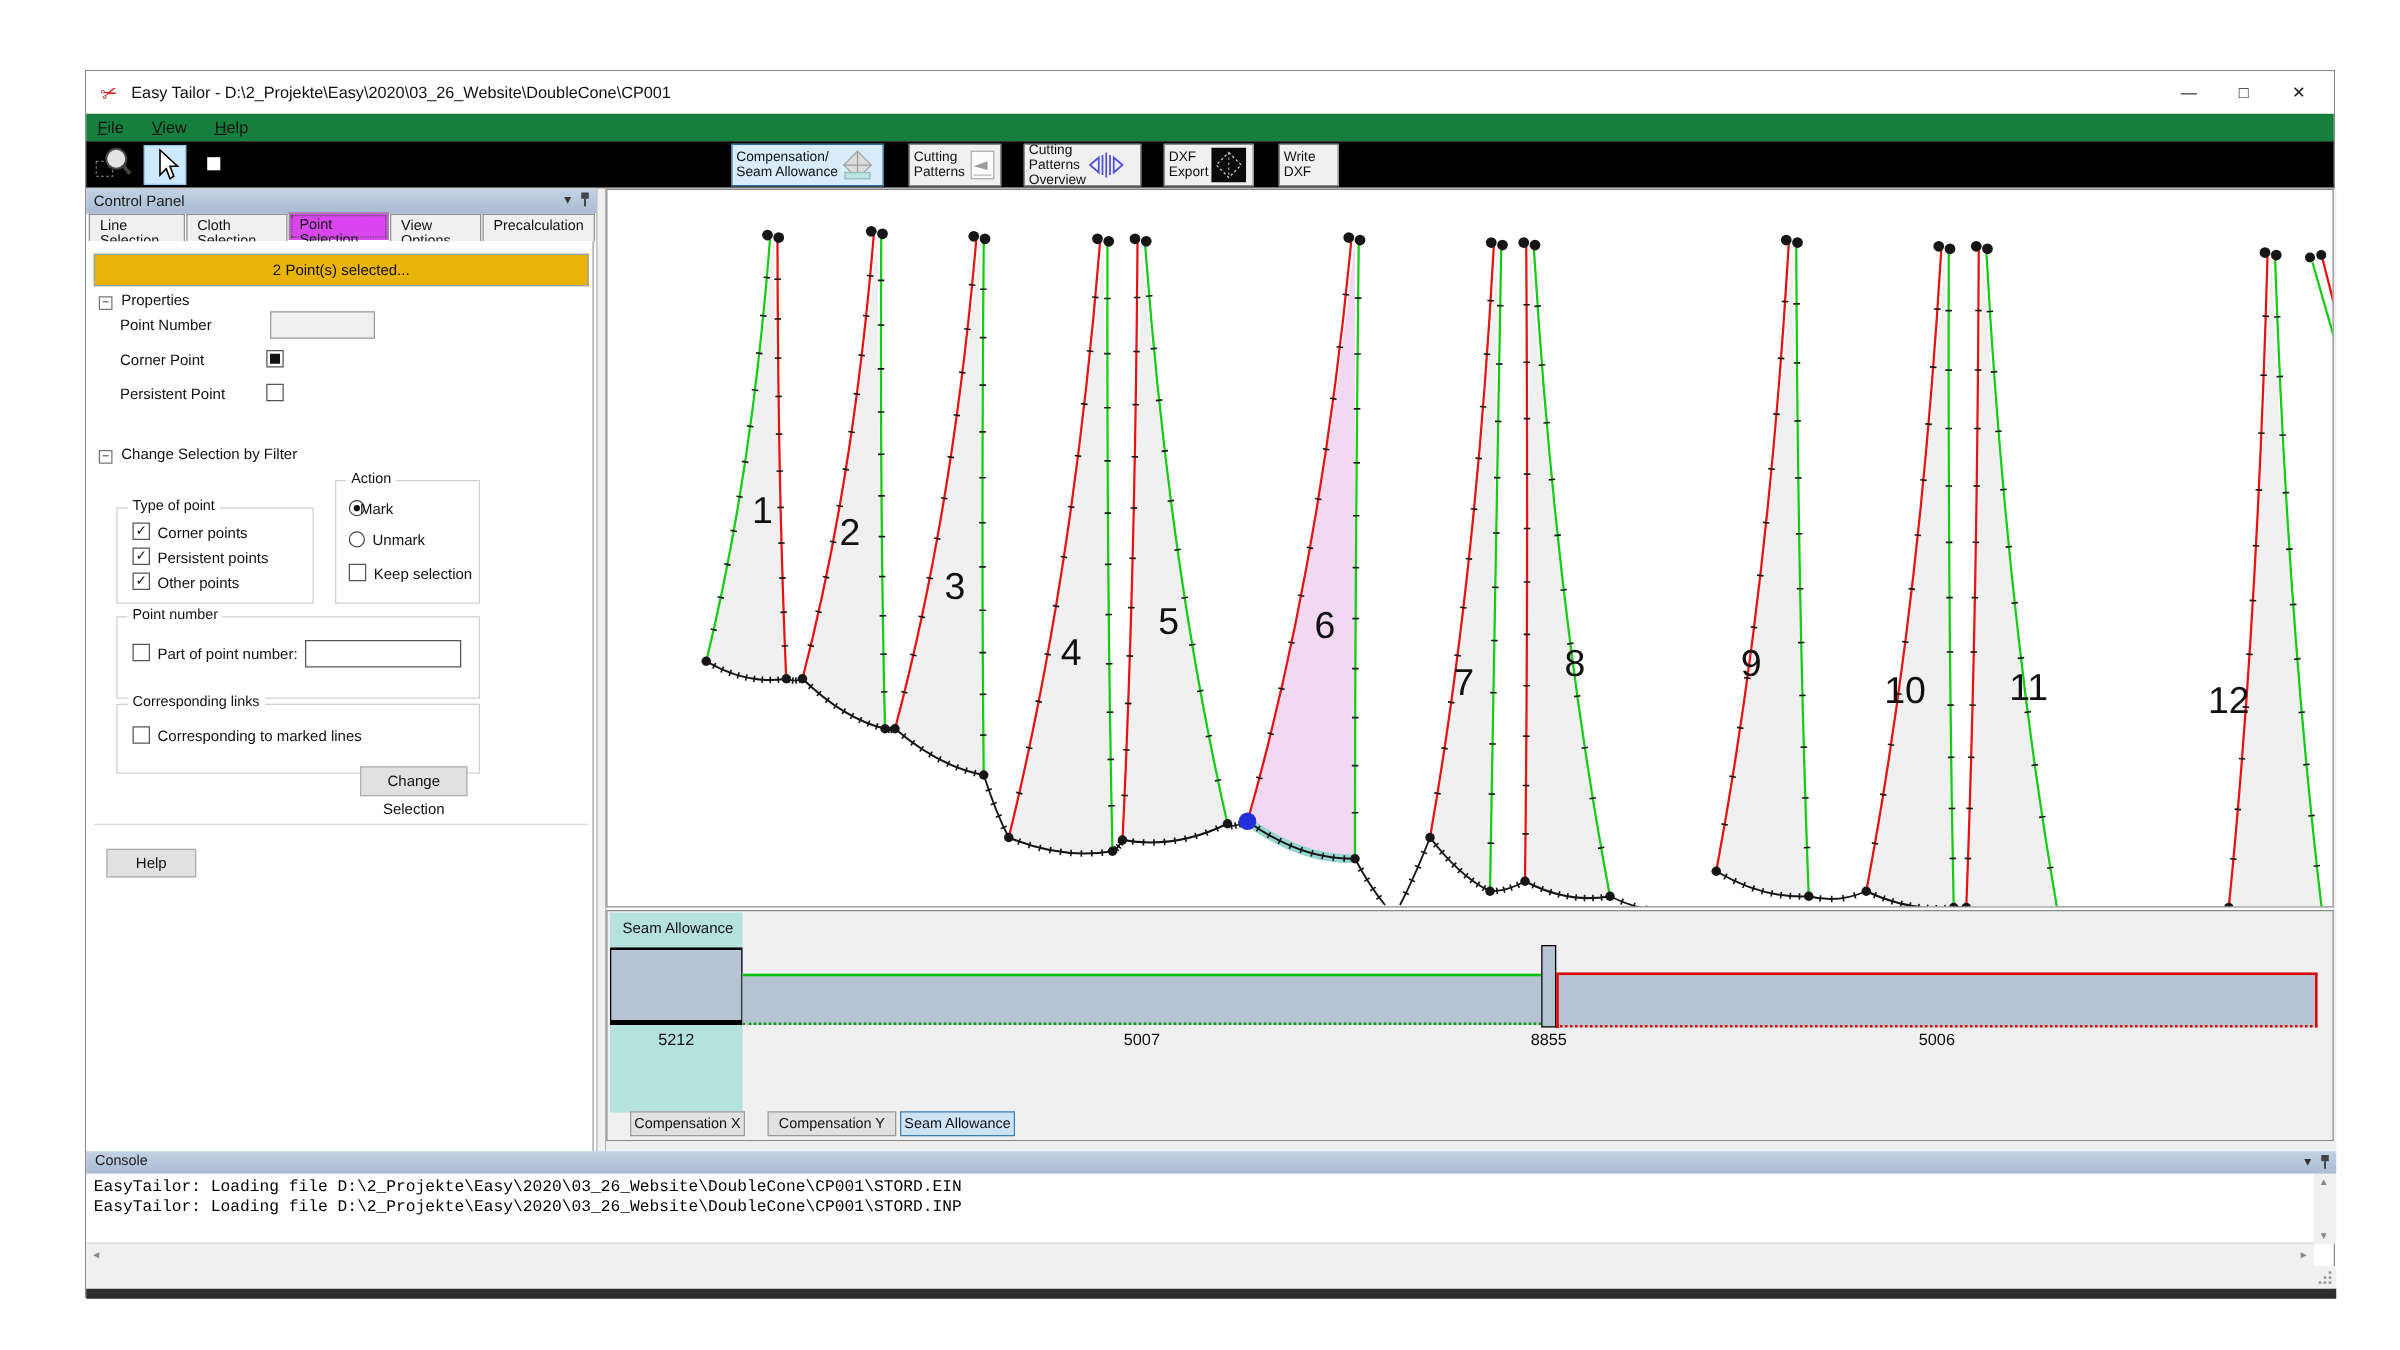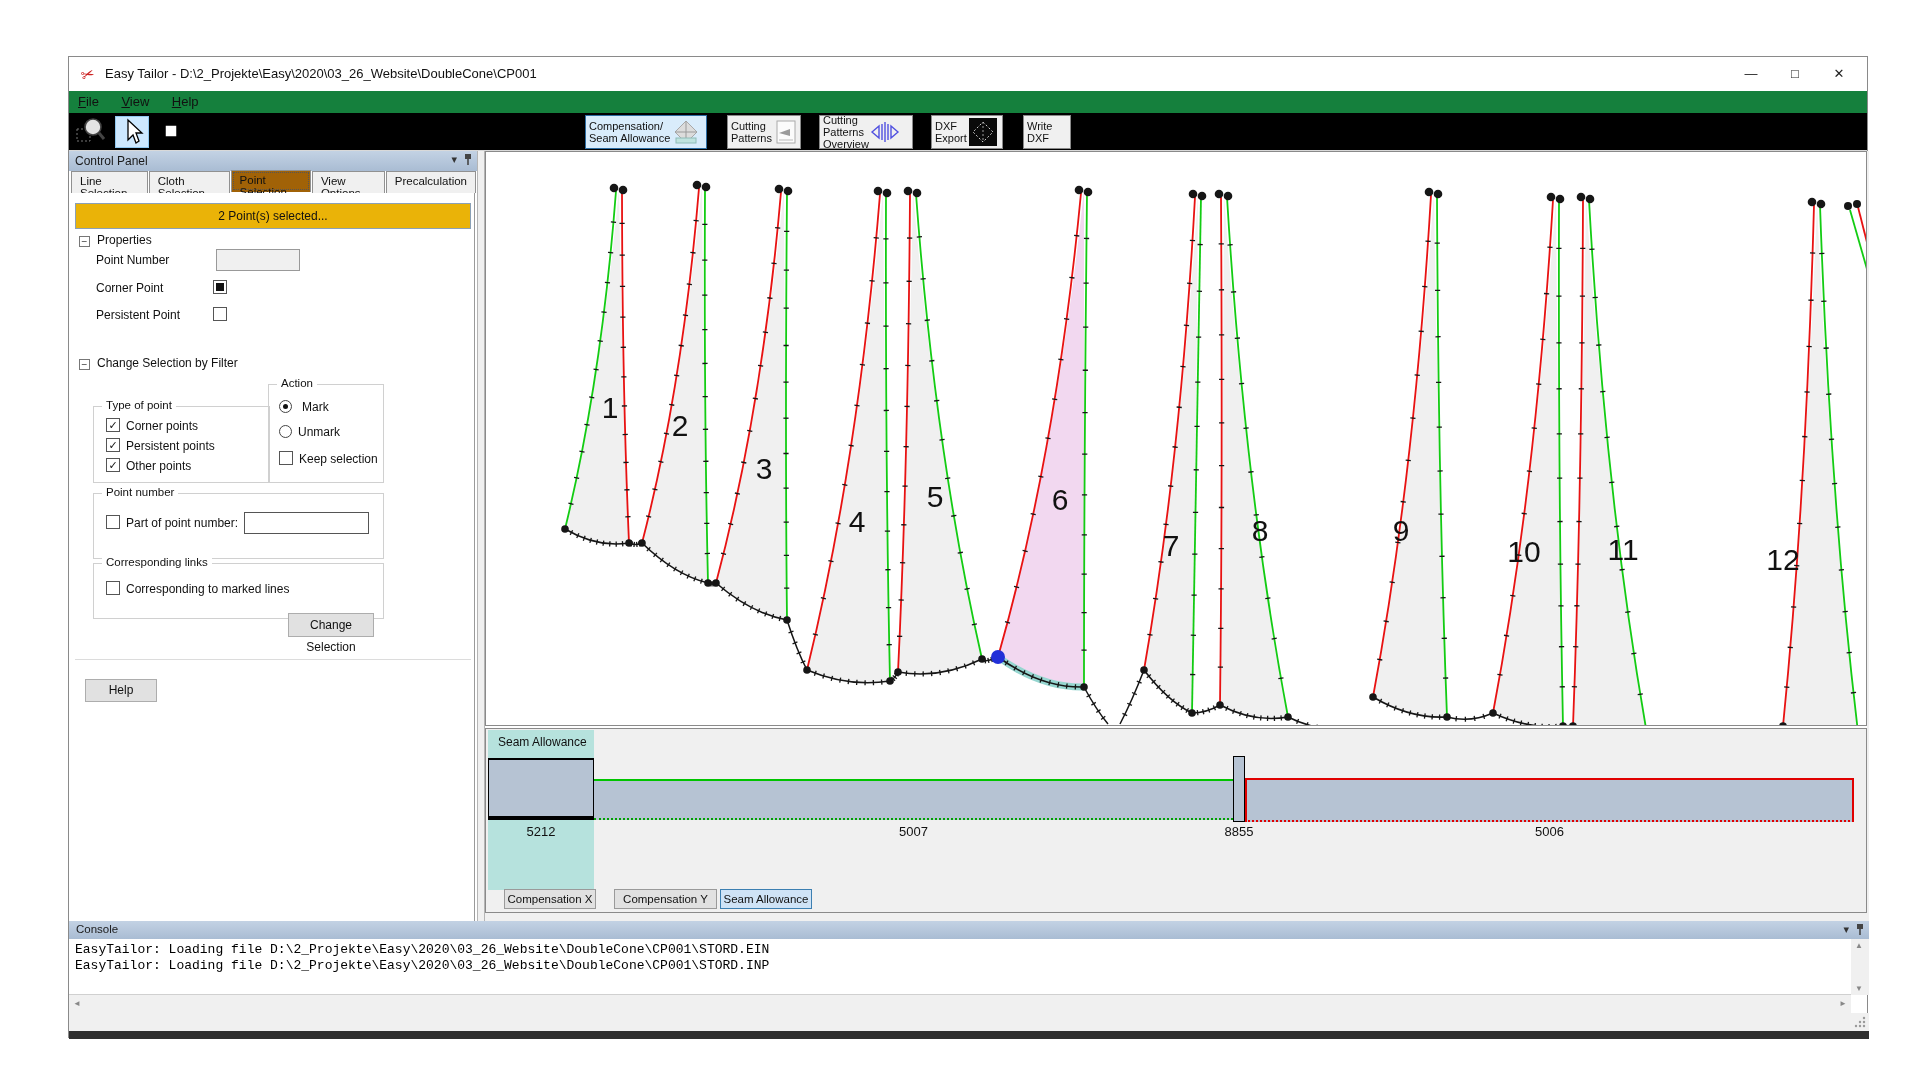--- a/index.html
+++ b/index.html
@@ -27,21 +27,21 @@
   .wf-btn.sel { background:#d9ecfb; border:1px solid #2d6da3; }
   .wf-label { font-size:11px; line-height:1.12; color:#111; white-space:pre-line; }
   .wf-arrow { position:absolute; top:8px; }
 
   
   .cp { position:absolute; left:0; top:94px; width:408px; height:770px; background:#fff; }
   .panel-hdr { background:linear-gradient(#c3d2e4,#a9bcd3); height:20px; font-size:12px; color:#1a1a1a; padding:3px 6px; position:relative; }
   .hdr-icons { position:absolute; right:4px; top:2px; font-size:11px; color:#333; display:flex; gap:6px; }
   .tabs { position:absolute; left:2px; top:20px; height:22px; display:flex; }
   .tab { font-size:11.5px; padding:3px 8px 2px; border:1px solid #919191; border-bottom:none; background:#f0f0f0; margin-right:1px; color:#111; }
-  .tab.active { background:#a16207; outline:1px dotted #555; outline-offset:-3px; position:relative; top:-1px; }
+  .tab.active { background:#d946ef; outline:1px dotted #555; outline-offset:-3px; position:relative; top:-1px; }
   .cp-body { position:absolute; left:0; top:42px; width:406px; bottom:0; background:#fff; border-right:1px solid #9a9a9a; }
 
   .sel-banner { position:absolute; left:6px; top:52px; width:396px; height:26px; background:#eab308; border:1px solid #8aa0b6; font-size:12px; color:#111; text-align:center; line-height:24px; }
   .section-hdr { position:absolute; font-size:12px; color:#111; }
   .collapse-box { display:inline-block; width:11px; height:11px; border:1px solid #777; background:#fff; font-size:10px; line-height:9px; text-align:center; color:#333; margin-right:7px; vertical-align:-1px; }
   .fld-label { position:absolute; font-size:12px; color:#111; }
   .txt-input { position:absolute; border:1px solid #999; background:#f0f0f0; height:22px; }
   .txt-input.enabled { background:#fff; border:1px solid #555; }
 
   .cb { position:absolute; width:14px; height:14px; border:1px solid #555; background:#fff; font-size:11px; line-height:12px; text-align:center; color:#111; }
@@ -225,35 +225,35 @@
     <div class="txt-input" style="left:147px;top:98px;width:84px"></div>
     <div class="fld-label" style="left:27px;top:130px">Corner Point</div>
     <div class="cb indet" style="left:144px;top:129px"></div>
     <div class="fld-label" style="left:27px;top:157px">Persistent Point</div>
     <div class="cb" style="left:144px;top:156px"></div>
 
     <div class="section-hdr" style="left:10px;top:205px">
       <span class="collapse-box">−</span><span>Change Selection by Filter</span>
     </div>
 
-    <div class="groupbox" style="left:24px;top:255px;width:177px;height:77px">
+    <div class="groupbox" style="left:24px;top:255px;width:158px;height:77px">
       <span class="gb-legend">Type of point</span>
     </div>
     <div class="cb checked" style="left:37px;top:267px"></div>
     <div class="fld-label" style="left:57px;top:268px">Corner points</div>
     <div class="cb checked" style="left:37px;top:287px"></div>
     <div class="fld-label" style="left:57px;top:288px">Persistent points</div>
     <div class="cb checked" style="left:37px;top:307px"></div>
     <div class="fld-label" style="left:57px;top:308px">Other points</div>
 
     <div class="groupbox" style="left:199px;top:233px;width:116px;height:99px">
       <span class="gb-legend">Action</span>
     </div>
     <div class="radio sel" style="left:210px;top:249px"></div>
-    <div class="fld-label" style="left:233px;top:249px">Mark</div>
+    <div class="fld-label" style="left:219px;top:249px">Mark</div>
     <div class="radio" style="left:210px;top:274px"></div>
     <div class="fld-label" style="left:229px;top:274px">Unmark</div>
     <div class="cb" style="left:210px;top:300px"></div>
     <div class="fld-label" style="left:230px;top:301px">Keep selection</div>
 
     <div class="groupbox" style="left:24px;top:342px;width:291px;height:66px">
       <span class="gb-legend">Point number</span>
     </div>
     <div class="cb" style="left:37px;top:364px"></div>
     <div class="fld-label" style="left:57px;top:365px">Part of point number:</div>

